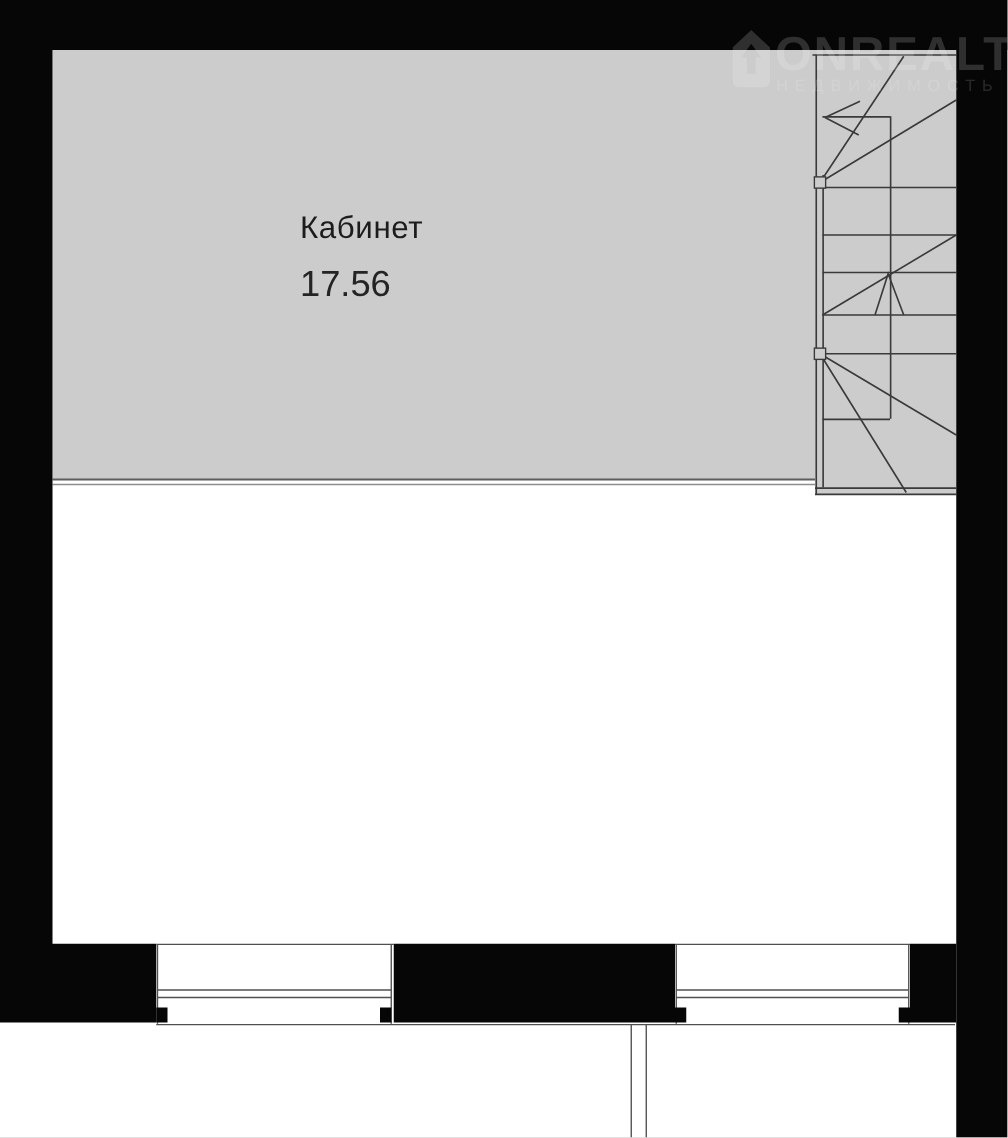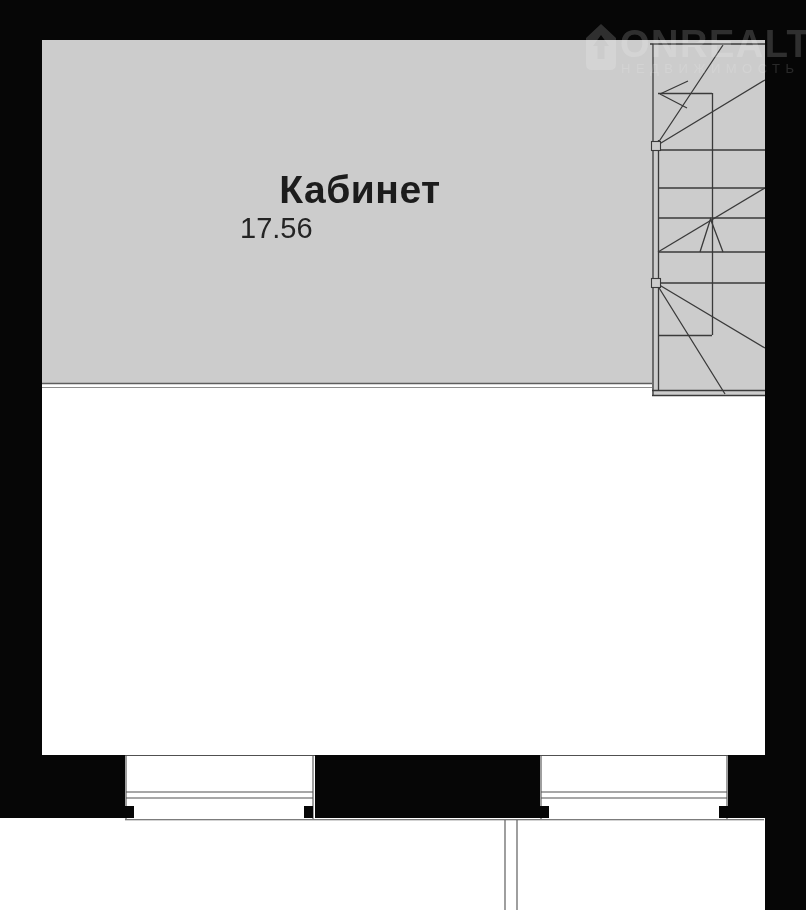--- a/index.html
+++ b/index.html
@@ -17,21 +17,21 @@
   .wall{fill:var(--wall);stroke:none;}
   .room-fill{fill:var(--room-fill);stroke:none;}
   .plan-line{stroke:var(--line);stroke-width:1.3;fill:none;stroke-linecap:butt;}
   .thin-line{stroke:var(--thin-line);stroke-width:1.1;fill:none;}
   .border-line-a{stroke:#5d5d5d;stroke-width:1.6;fill:none;}
   .border-line-b{stroke:#8d8d8d;stroke-width:1.2;fill:none;}
   .node-box{fill:var(--room-fill);stroke:var(--line);stroke-width:1.1;}
 
   .room-label{
     position:absolute; left:240px; top:168px; width:240px;
-    text-align:center; font-size:39px; font-weight:700;
+    text-align:left; font-size:25px; font-weight:400;
     letter-spacing:0.5px; color:var(--text);
   }
   .room-area{
     position:absolute; left:240px; top:212px; width:240px;
     font-size:29px; font-weight:400; color:#242424;
   }
   .watermark{position:absolute; left:550px; top:16px; width:246px; height:66px;}
   .wm-house{position:absolute; left:36px; top:8px; width:30px; height:46px;}
   .wm-house svg{display:block;width:30px;height:46px;}
   .wm-house path{fill:var(--watermark);}

